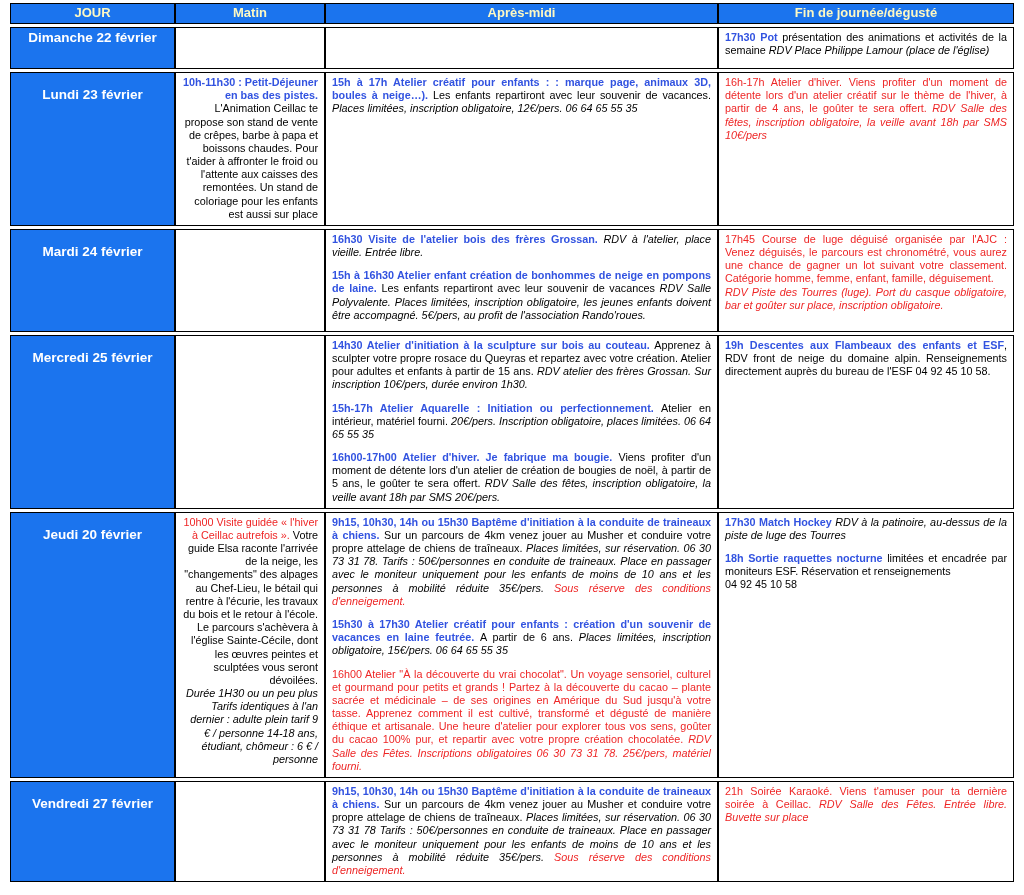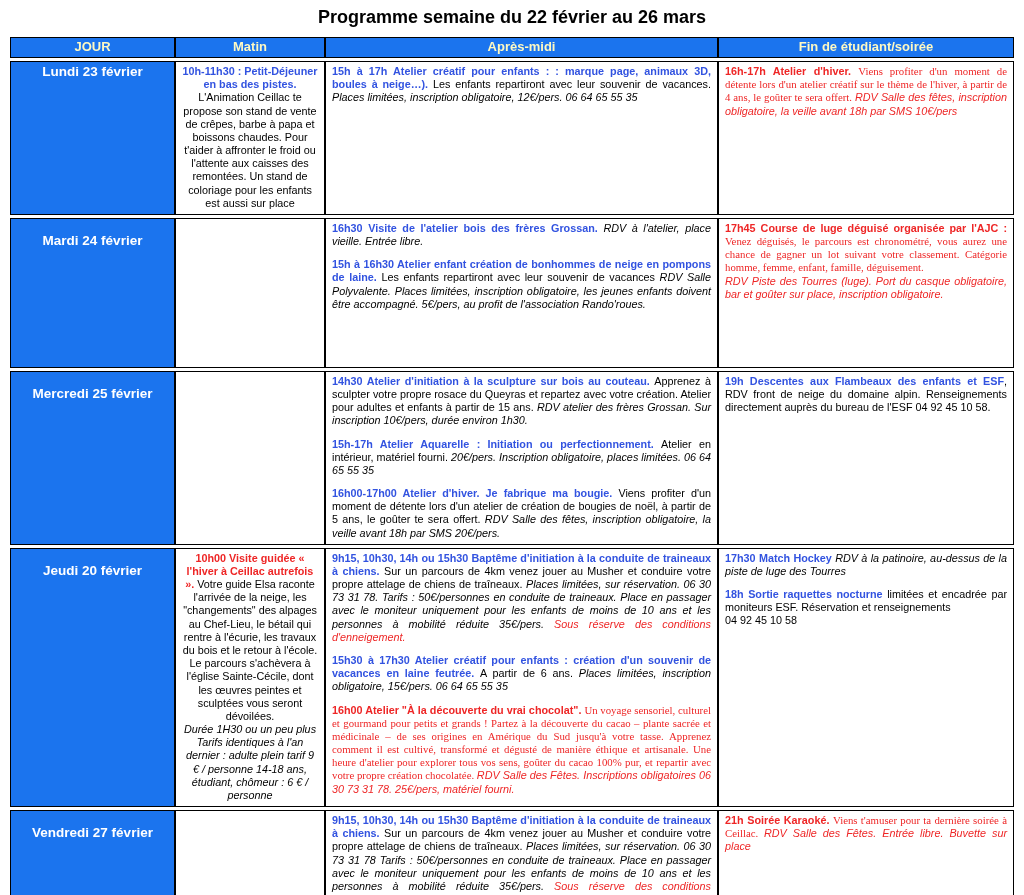--- a/index.html
+++ b/index.html
@@ -26,59 +26,66 @@
   th{
     background:var(--blue-bg);color:#fef9c3;font-size:13px;font-weight:bold;
     text-align:center;padding:1px 2px 3px;height:14px;
   }
   td.day{
     background:var(--blue-bg);color:#fff;font-weight:bold;font-size:13.5px;
     text-align:center;padding:14px 4px 4px;
   }
   tbody tr:nth-child(1) td.day{padding-top:2px;}
   td.cell{font-size:10.8px;line-height:1.22;padding:3px 6px 4px;background:#fff;}
-  td.c-matin{text-align:center;}
+  td.c-matin{text-align:right;}
   td.c-apres,td.c-fin{text-align:justify;}
   p.para{margin:0 0 10px 0;}
   p.para:last-child{margin-bottom:0;}
   .s-plain{color:#000;}
   .s-b-blue{color:var(--blue-text);font-weight:bold;}
-  .s-b-red{color:var(--red-text);font-weight:bold;}
-  .s-red{color:var(--red-text);font-family:Liberation Serif, serif;}
+  .s-b-red{color:var(--red-text);font-weight:normal;}
+  .s-red{color:var(--red-text);}
   .s-red-i{color:var(--red-text);font-style:italic;}
   .s-i{font-style:italic;color:#000;}
   
   tbody tr:nth-child(1) td{height:42px;}
   tbody tr:nth-child(2) td{height:150px;}
   tbody tr:nth-child(3) td{height:103px;}
   tbody tr:nth-child(4) td{height:157px;}
   tbody tr:nth-child(5) td{height:250px;}
   tbody tr:nth-child(6) td{height:88px;}
 </style>
 </head>
 <body>
 
 <div class="page">
-  <div class="title">Programme semaine du 22 février au 26 mars</div>
   <table class="program">
     <colgroup>
       <col class="c0">
         <col class="c1">
         <col class="c2">
         <col class="c3">
     </colgroup>
     <thead>
       <tr id="hdr-row">
           <th>JOUR</th>
           <th>Matin</th>
           <th>Après-midi</th>
-          <th>Fin de étudiant/soirée</th>
+          <th>Fin de journée/dégusté</th>
         </tr>
     </thead>
     <tbody id="body-rows">
+        <tr>
+          <td class="day">Dimanche 22 février</td>
+          <td class="cell c-matin"></td>
+          <td class="cell c-apres"></td>
+          <td class="cell c-fin">
+            <p class="para"><span class="s-b-blue">17h30 Pot </span><span class="s-plain">présentation des animations et activités de la semaine </span><span class="s-i">RDV Place Philippe Lamour (place de l'église)</span></p>
+          </td>
+        </tr>
         <tr>
           <td class="day">Lundi 23 février</td>
           <td class="cell c-matin">
             <p class="para"><span class="s-b-blue">10h-11h30 : Petit-Déjeuner en bas des pistes.</span><br><span class="s-b-blue"></span><span class="s-plain">L'Animation Ceillac te propose son stand de vente de crêpes, barbe à papa et boissons chaudes. Pour t'aider à affronter le froid ou l'attente aux caisses des remontées. Un stand de coloriage pour les enfants est aussi sur place</span></p>
           </td>
           <td class="cell c-apres">
             <p class="para"><span class="s-b-blue">15h à 17h Atelier créatif pour enfants : : marque page, animaux 3D, boules à neige…). </span><span class="s-plain">Les enfants repartiront avec leur souvenir de vacances. </span><span class="s-i">Places limitées, inscription obligatoire, 12€/pers. 06 64 65 55 35</span></p>
           </td>
           <td class="cell c-fin">
             <p class="para"><span class="s-b-red">16h-17h Atelier d'hiver. </span><span class="s-red">Viens profiter d'un moment de détente lors d'un atelier créatif sur le thème de l'hiver, à partir de 4 ans, le goûter te sera offert. </span><span class="s-red-i">RDV Salle des fêtes, inscription obligatoire, la veille avant 18h par SMS 10€/pers</span></p>

